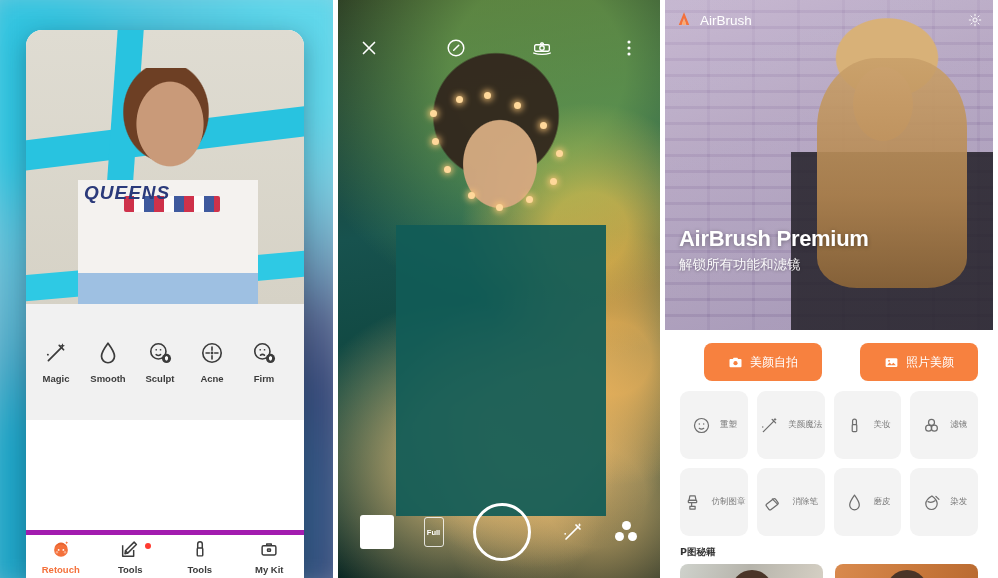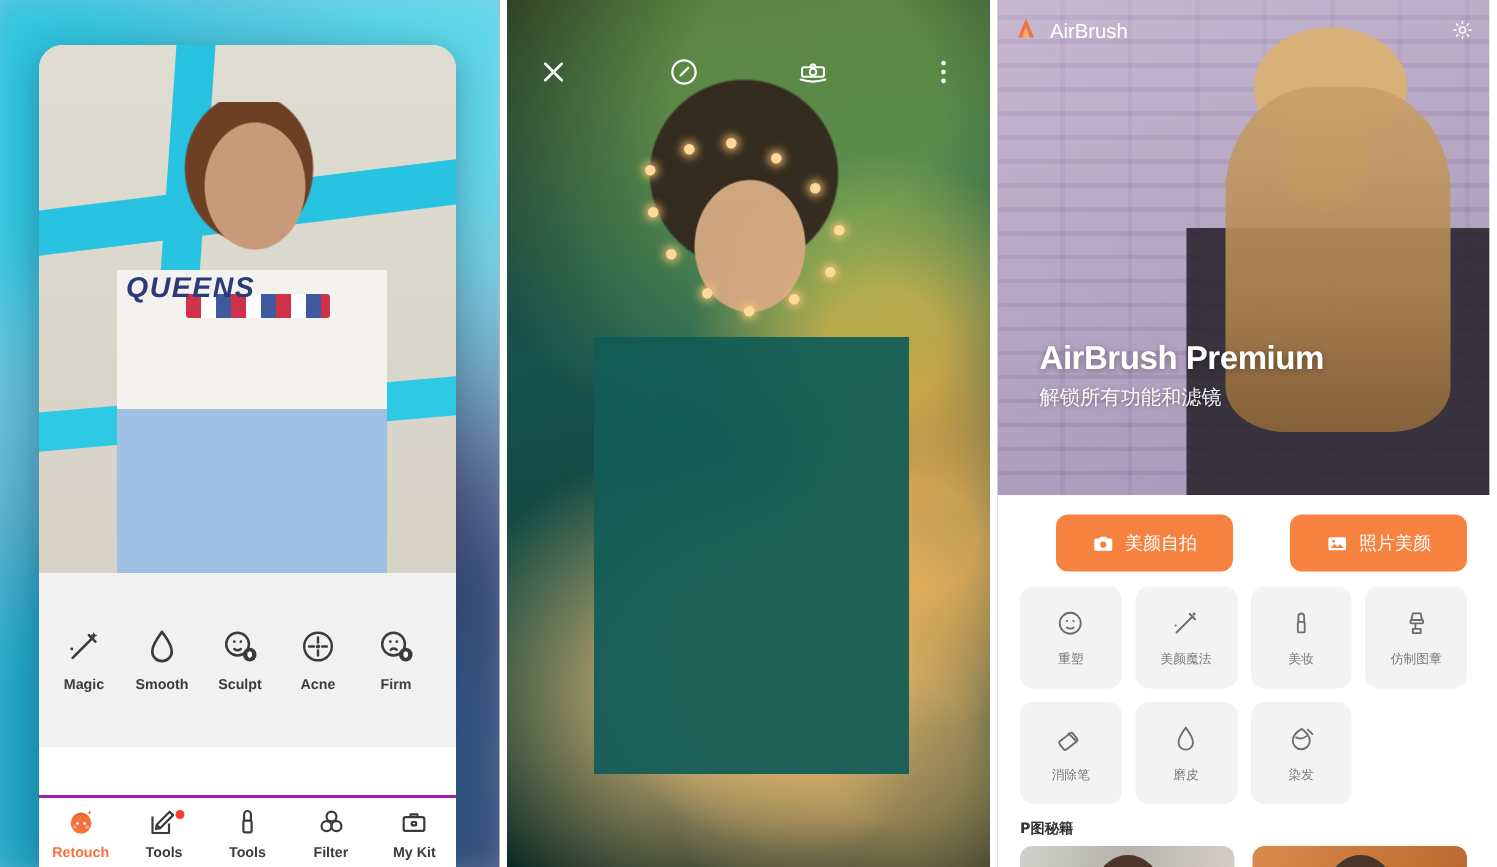--- a/index.html
+++ b/index.html
@@ -22,21 +22,21 @@
       radial-gradient(circle at 88% 82%, #3a4a7a 0 16%, transparent 52%),
       linear-gradient(145deg, #b9c4d4 0%, #9fb3c9 45%, #7d8ba8 100%);
     filter: blur(16px);
   }
   .p1-phone {
     position: absolute; left: 26px; top: 30px; width: 278px; height: 548px;
     border-radius: 16px 16px 0 0; overflow: hidden;
     background: #fff; box-shadow: 0 6px 24px rgba(20,28,45,.35);
   }
   .p1-photo {
-    position: relative; height: 352px; overflow: hidden;
+    position: relative; height: 274px; overflow: hidden;
     background: linear-gradient(180deg, #dfdcd2 0%, #d6d2c6 100%);
   }
   .p1-stripe-h { position: absolute; left: -10px; top: 92px; width: 320px; height: 30px;
     background: #28c3e0; transform: rotate(-7deg); }
   .p1-stripe-v { position: absolute; left: 84px; top: -20px; width: 26px; height: 260px;
     background: #28c3e0; transform: rotate(4deg); }
   .p1-stripe-h2 { position: absolute; left: -10px; top: 232px; width: 320px; height: 26px;
     background: #2ec9e4; transform: rotate(-5deg); }
   .p1-model {
     position: absolute; left: 52px; top: 38px; width: 180px; height: 330px;
@@ -53,21 +53,21 @@
   .p1-model-text {
     position:absolute; left: 58px; top: 152px; font-size: 19px; font-weight: 700;
     color:#2b3a7a; letter-spacing:1px; font-style:italic;
   }
   .p1-toolpane { height: 116px; background: #f1f1f1; display: flex; align-items: center;
     padding: 0 4px; gap: 0; overflow: hidden; }
   .p1-tool { flex: 0 0 52px; display:flex; flex-direction:column; align-items:center; gap:7px; }
   .p1-tool .ic { width: 26px; height: 26px; color:#3b3b3b; }
   .p1-tool .lb { font-size: 9.5px; font-weight: 700; color: #3b3b3b; text-align: center; }
   .p1-nav { position:absolute; left:0; right:0; bottom:0; height:48px; background:#fff;
-    border-top:2px solid #a21caf; display:flex; }
+    border-top:5px solid #a21caf; display:flex; }
   .p1-navitem { flex:1; display:flex; flex-direction:column; align-items:center;
     justify-content:center; gap:4px; position:relative; }
   .p1-navitem .ic { width:22px; height:22px; color:#3b3b3b; }
   .p1-navitem .lb { font-size:9.5px; font-weight:700; color:#3b3b3b; }
   .p1-navitem.active .lb { color:#f4713b; }
   .dot-badge { position:absolute; width:6px; height:6px; border-radius:50%; background:#ff3b30; }
 
   
   .panel2 { position: relative; width: 332px; height: 578px; overflow:hidden; background:#0a0d0b;
     border-left: 5px solid #fff; border-right: 5px solid #fff; }
@@ -121,34 +121,34 @@
       radial-gradient(ellipse 72px 56px at 96px 58px, #d8b178 0 70%, transparent 72%),
       linear-gradient(180deg, transparent 0 46%, rgba(35,32,40,.85) 46% 100%); }
   .p3-hero-hair { position:absolute; right:26px; top:58px; width:150px; height:230px;
     background: linear-gradient(180deg, #c9a06a 0%, #b2854f 60%, #8d6638 100%);
     border-radius: 60px 60px 40px 40px / 70px 70px 30px 30px; opacity:.9; }
   .p3-header { position:absolute; left:0; right:0; top:0; height:28px;
     display:flex; align-items:flex-end; padding:0 10px; z-index:4; }
   .p3-logo-mark { width:18px; height:18px; color:#f4713b; }
   .p3-title { font-size:13.5px; color:#fff; font-weight:400; margin-left:7px; }
   .p3-gear { margin-left:auto; width:16px; height:16px; color:#fff; opacity:.95; }
-  .p3-hero-txt { position:absolute; left:28px; bottom:56px; z-index:3; }
+  .p3-hero-txt { position:absolute; left:14px; bottom:56px; z-index:3; }
   .p3-hero-h1 { font-size:22px; font-weight:700; color:#fff; letter-spacing:-.3px;
     text-shadow:0 1px 4px rgba(0,0,0,.35); }
   .p3-hero-sub { font-size:13.5px; color:rgba(255,255,255,.95); margin-top:4px;
     font-family:"DejaVu Sans", sans-serif; text-shadow:0 1px 3px rgba(0,0,0,.3); }
   .p3-actions { display:flex; gap:14px; padding:13px 15px 0; }
   .p3-btn { flex:1; height:38px; border-radius:8px; background:#f7813f; border:none;
     display:flex; align-items:center; justify-content:center; gap:7px;
     color:#fff; font-size:12px; font-family:"DejaVu Sans", sans-serif; cursor:pointer;margin-left:24px; }
   .p3-btn .ic { width:15px; height:15px; }
   .p3-grid { padding:10px 15px 0; display:grid; grid-template-columns:repeat(4,1fr);
     gap:9px; }
   .p3-cell { height:68px; border-radius:9px; background:#f3f3f3;
-    display:flex; flex-direction:column; align-items:center; justify-content:center; gap:8px; }
+    display:flex; flex-direction:row; align-items:center; justify-content:center; gap:8px; }
   .p3-cell .ic { width:21px; height:21px; color:#6d6d6d; }
   .p3-cell .lb { font-size:8.5px; color:#7a7a7a; font-family:"DejaVu Sans", sans-serif; }
   .p3-sect { padding:10px 15px 0; }
   .p3-sect-t { font-size:9.5px; font-weight:700; color:#333;
     font-family:"DejaVu Sans", sans-serif; }
   .p3-cards { display:flex; gap:12px; margin-top:5px; }
   .p3-card { flex:1; height:40px; border-radius:8px 8px 0 0; overflow:hidden; }
   .p3-card.a { background:linear-gradient(110deg,#cfd2cc 0%,#b6b4ab 45%,#d8d2c6 100%); }
   .p3-card.b { background:linear-gradient(110deg,#d98a4e 0%,#c9793c 50%,#b8692f 100%); }
   .p3-card i { display:block; width:42px; height:42px; border-radius:50%;
@@ -270,30 +270,20 @@
           <span class="lb">Tools</span>
         </div>
         <div class="p1-navitem">
           <span class="ic">
             <svg viewBox="0 0 24 24" fill="none" stroke="currentColor" stroke-width="1.6" stroke-linejoin="round">
               <path d="M9.5 11 V6.5 a2.5 2.5 0 0 1 5 0 V11"></path>
                 <rect x="9" y="11" width="6" height="8.5" rx="1"></rect>
             </svg>
           </span>
           <span class="lb">Tools</span>
-        </div>
-        <div class="p1-navitem">
-          <span class="ic">
-            <svg viewBox="0 0 24 24" fill="none" stroke="currentColor" stroke-width="1.6">
-              <circle cx="12" cy="8" r="3.6"></circle>
-                <circle cx="8.4" cy="15" r="3.6"></circle>
-                <circle cx="15.6" cy="15" r="3.6"></circle>
-            </svg>
-          </span>
-          <span class="lb">Filter</span>
         </div>
         <div class="p1-navitem">
           <span class="ic">
             <svg viewBox="0 0 24 24" fill="none" stroke="currentColor" stroke-width="1.6" stroke-linejoin="round">
               <rect x="4.5" y="8.5" width="15" height="10" rx="1.5"></rect>
               <path d="M9.5 8.5V6.5h5v2"></path>
                 <rect x="10.4" y="12" width="3.2" height="2.4" rx=".6"></rect>
             </svg>
           </span>
           <span class="lb">My Kit</span>
@@ -345,20 +335,40 @@
       <span class="sp"></span>
       <span class="ic">
         <svg viewBox="0 0 24 24" fill="currentColor">
           <circle cx="12" cy="5.5" r="1.7"></circle>
             <circle cx="12" cy="12" r="1.7"></circle>
             <circle cx="12" cy="18.5" r="1.7"></circle>
         </svg>
       </span>
     </div>
 
+    <div class="p2-bottom">
+      <div class="p2-thumb"></div>
+      <div class="p2-ratio">
+        <span>Full</span>
+      </div>
+      <div class="p2-shutter"></div>
+      <span class="p2-ic">
+        <svg viewBox="0 0 24 24" fill="none" stroke="currentColor" stroke-width="1.7" stroke-linecap="round">
+          <path d="M5 19 L17 7"></path>
+            <path d="M15 5 l4 4"></path>
+          <path d="M18.5 3 l.6 1.4 1.4.6-1.4.6-.6 1.4-.6-1.4L16.5 5l1.4-.6z" fill="currentColor" stroke="none"></path>
+          <circle cx="4.2" cy="13.8" r=".9" fill="currentColor" stroke="none"></circle>
+        </svg>
+      </span>
+      <span class="p2-filter-dots">
+        <i style="left:7.5px; top:0;"></i>
+          <i style="left:1px; top:11px;"></i>
+          <i style="left:14px; top:11px;"></i>
+      </span>
+    </div>
   </div>
 
   <div class="panel3">
 
     <div class="p3-hero">
       <div class="p3-hero-wall"></div>
       <div class="p3-hero-model"></div>
       <div class="p3-hero-hair"></div>
 
       <div class="p3-header">
@@ -429,20 +439,30 @@
         <span class="lb">美颜魔法</span>
       </div>
       <div class="p3-cell">
         <span class="ic">
           <svg viewBox="0 0 24 24" fill="none" stroke="currentColor" stroke-width="1.4" stroke-linejoin="round">
             <path d="M9.8 11 V6.8 a2.2 2.2 0 0 1 4.4 0 V11"></path>
               <rect x="9.4" y="11" width="5.2" height="8" rx="1"></rect>
           </svg>
         </span>
         <span class="lb">美妆</span>
+      </div>
+      <div class="p3-cell">
+        <span class="ic">
+          <svg viewBox="0 0 24 24" fill="none" stroke="currentColor" stroke-width="1.4">
+            <circle cx="12" cy="8.5" r="3.4"></circle>
+              <circle cx="8.7" cy="15" r="3.4"></circle>
+              <circle cx="15.3" cy="15" r="3.4"></circle>
+          </svg>
+        </span>
+        <span class="lb">滤镜</span>
       </div>
 
       <div class="p3-cell">
         <span class="ic">
           <svg viewBox="0 0 24 24" fill="none" stroke="currentColor" stroke-width="1.4" stroke-linejoin="round">
             <path d="M9 4.5h6l1 5H8z"></path>
               <rect x="7.2" y="9.5" width="9.6" height="2.6" rx=".7"></rect>
             <path d="M11 12.1v4.2M9 16.3h6v3.2H9z"></path>
           </svg>
         </span>

